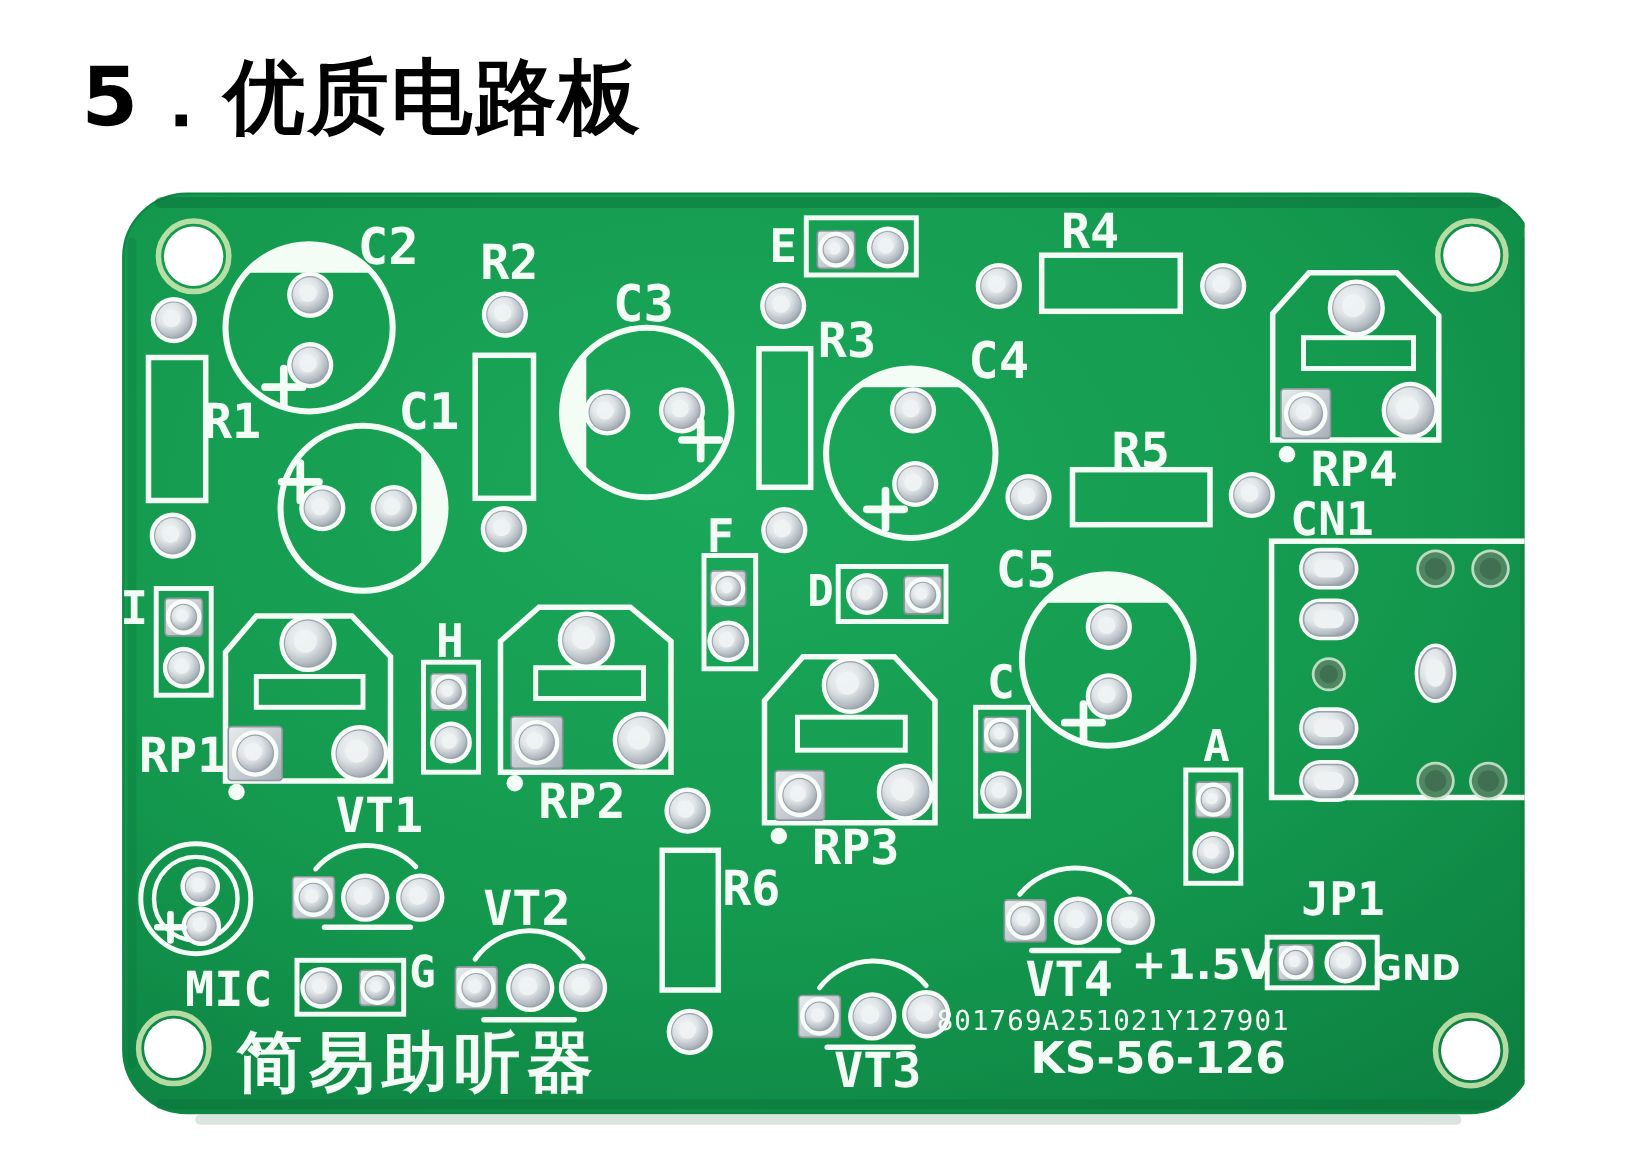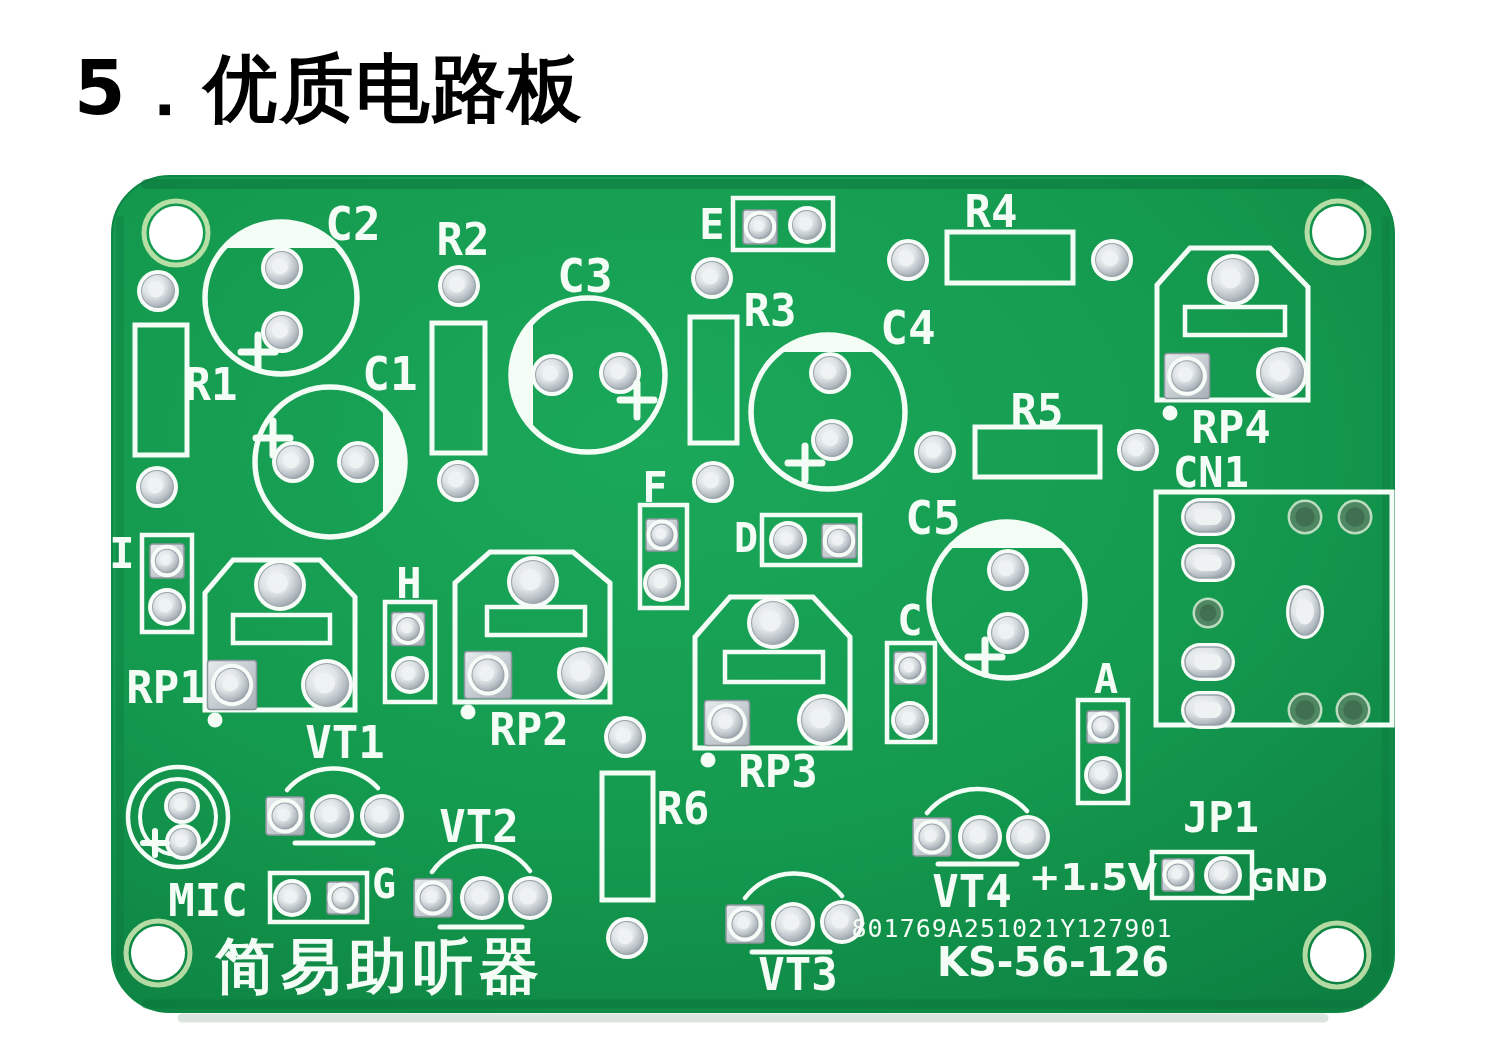--- a/index.html
+++ b/index.html
@@ -1,16 +1,16 @@
 <!DOCTYPE html>
 <html><head>
 <meta charset="utf-8">
 <style>
   html,body{margin:0;padding:0;background:#ffffff;}
-  .stage{position:relative;width:1500px;height:1051px;background:#ffffff;overflow:hidden;
+  .stage{position:relative;width:1386px;height:1051px;background:#ffffff;overflow:hidden;
          font-family:"DejaVu Sans","Liberation Sans",sans-serif;}
   .title{position:absolute;left:74px;top:40px;margin:0;font-size:74px;font-weight:600;
          color:#000;letter-spacing:2px;font-family:"DejaVu Sans","Liberation Sans",sans-serif;}
   svg{position:absolute;left:0;top:0;}
   .lbl{font-family:"DejaVu Sans Mono","Liberation Mono",monospace;font-weight:bold;}
   .lbl-sans{font-family:"DejaVu Sans","Liberation Sans",sans-serif;font-weight:bold;}
   .lbl-serif{font-family:"DejaVu Serif","Liberation Serif",serif;font-weight:bold;letter-spacing:6px;}
   .lbl-serial{font-family:"DejaVu Sans Mono","Liberation Mono",monospace;font-weight:normal;letter-spacing:1px;}
 </style>
 </head>

